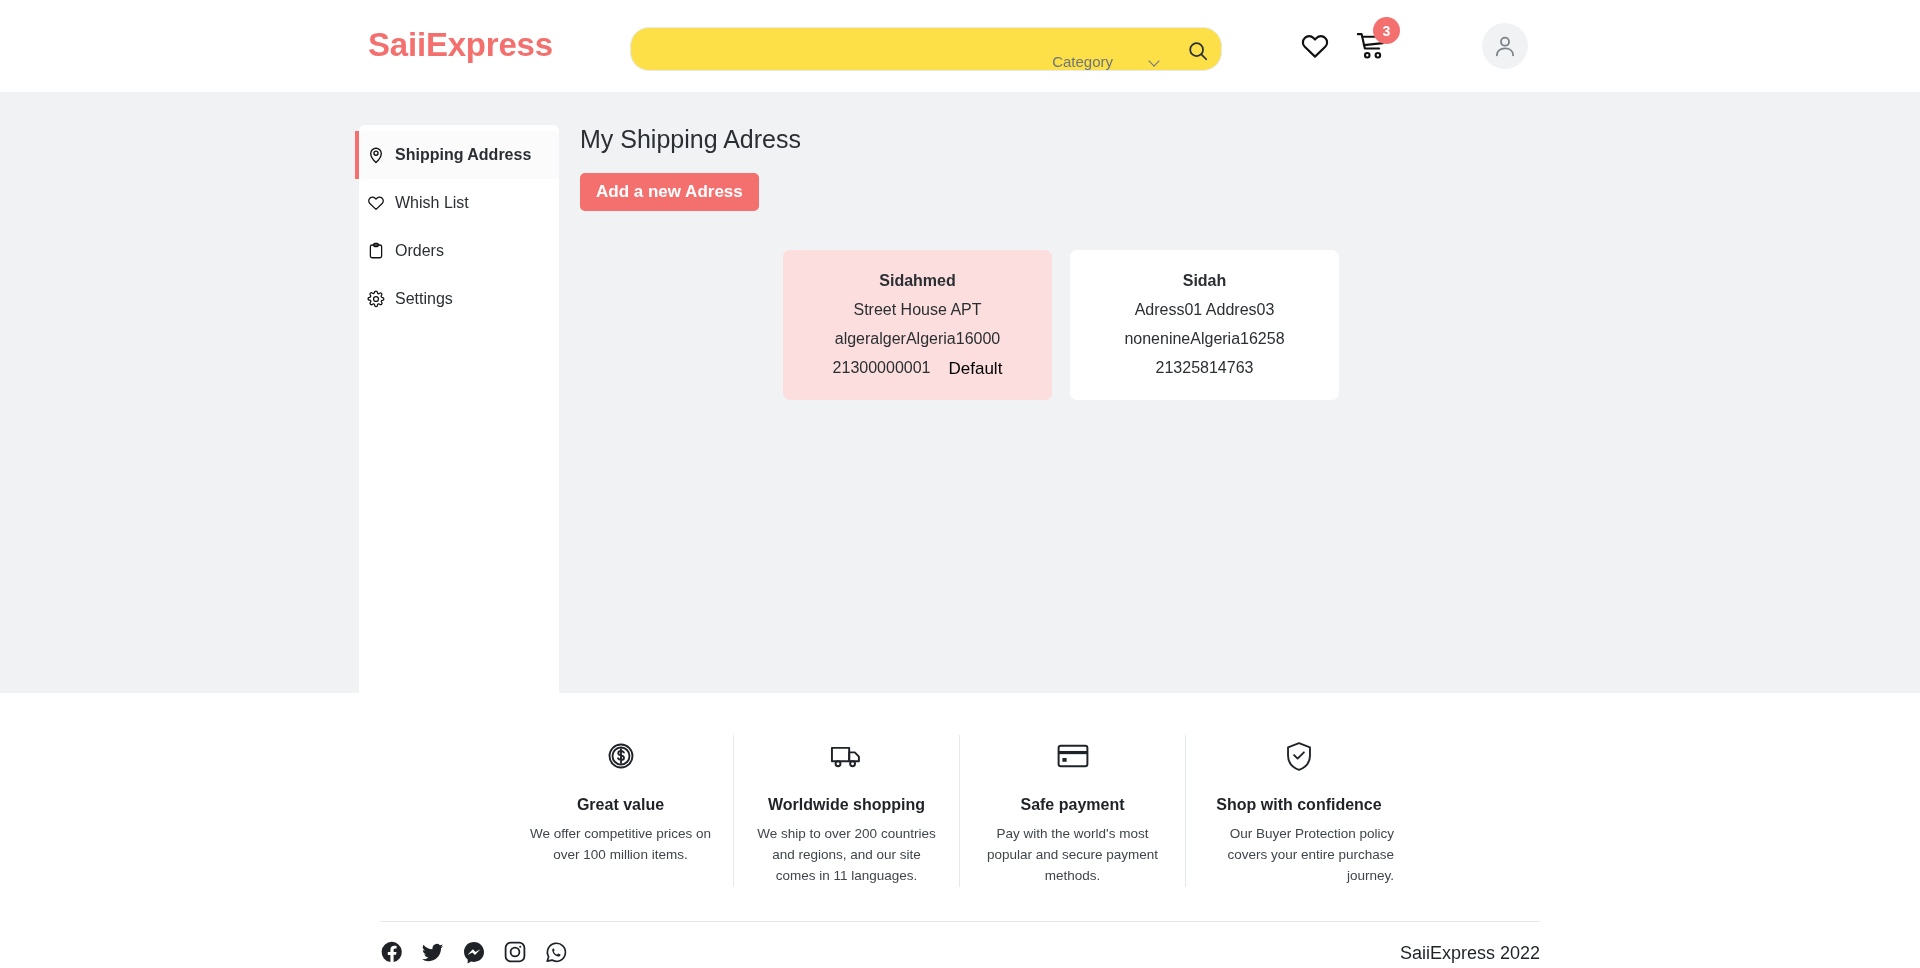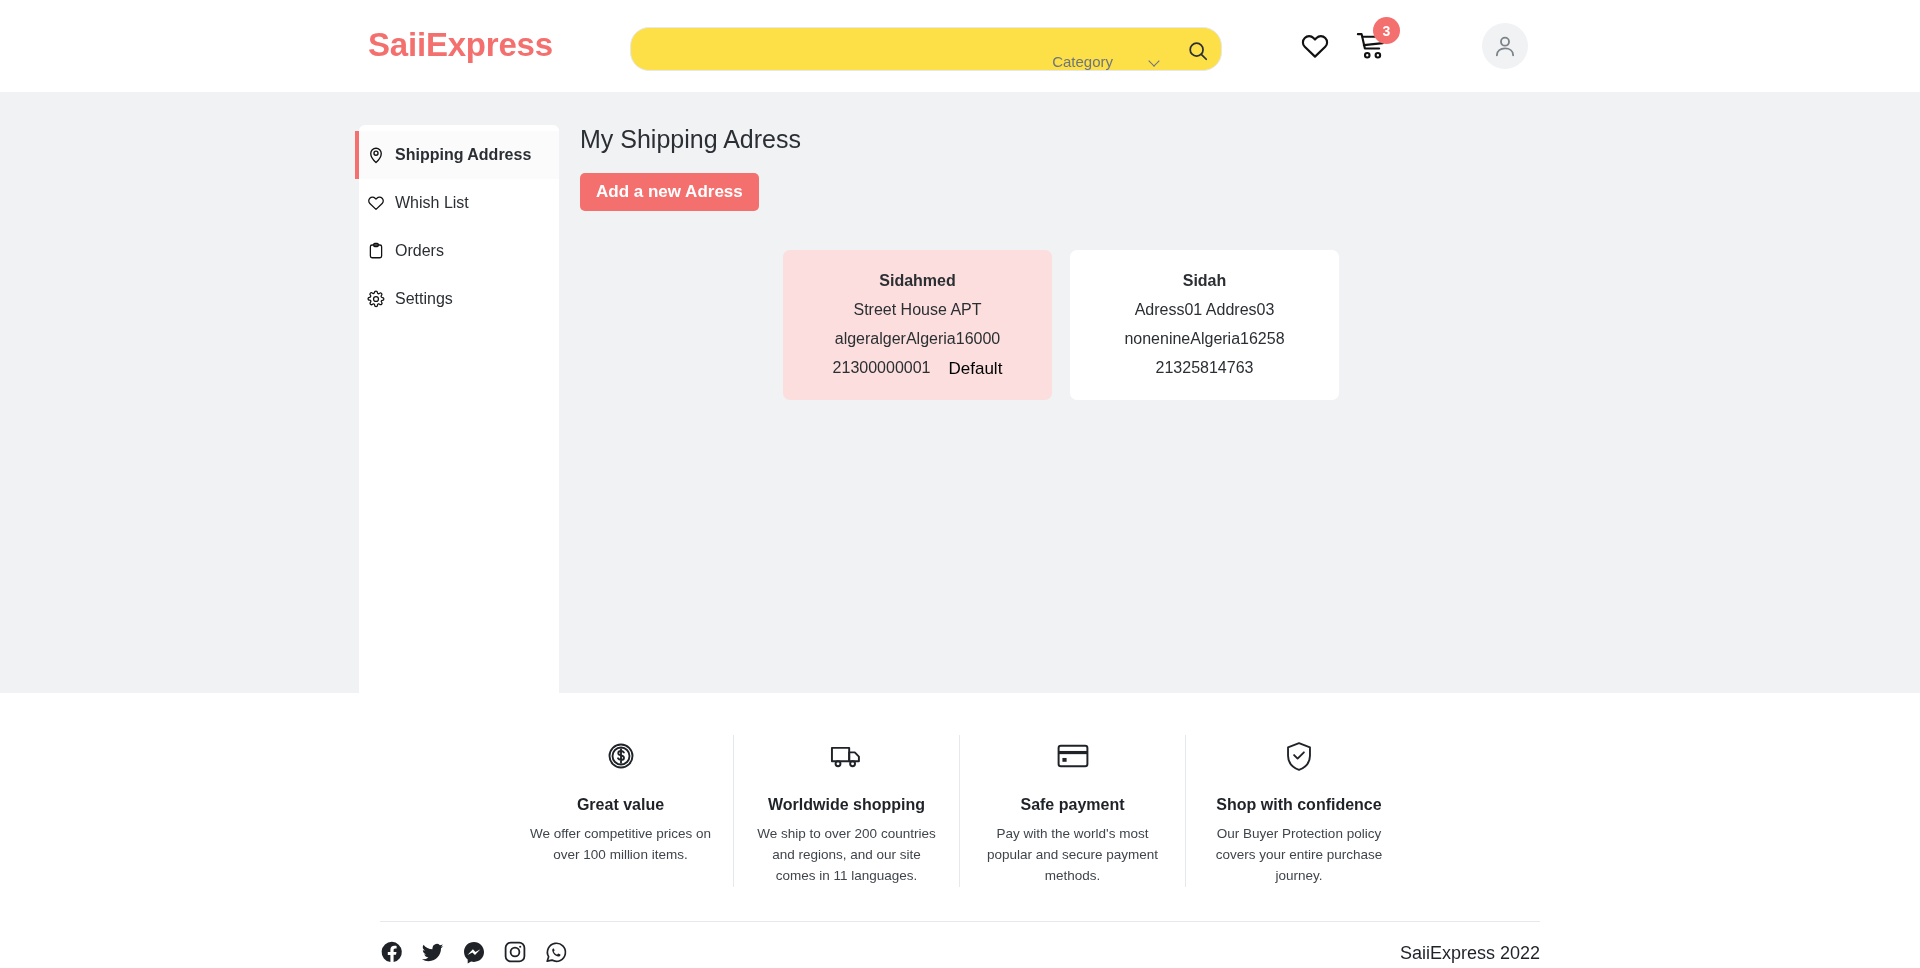--- a/index.html
+++ b/index.html
@@ -228,21 +228,21 @@
   }
   .feature {
     width: 226px;
     padding: 0 18px;
     text-align: center;
     border-right: 1px solid #e6e8eb;
     display: flex;
     flex-direction: column;
     align-items: center;
   }
-  .feature:last-child { border-right: 0; }
+  .feature:last-child { border-right: 0; text-align: right; }
   .feature-icon { height: 42px; display: flex; align-items: center; }
   .feature-title {
     font-size: 16px;
     font-weight: 700;
     color: #1f2328;
     margin: 19px 0 10px;
     white-space: nowrap;
   }
   .feature-desc {
     font-size: 13.5px;

